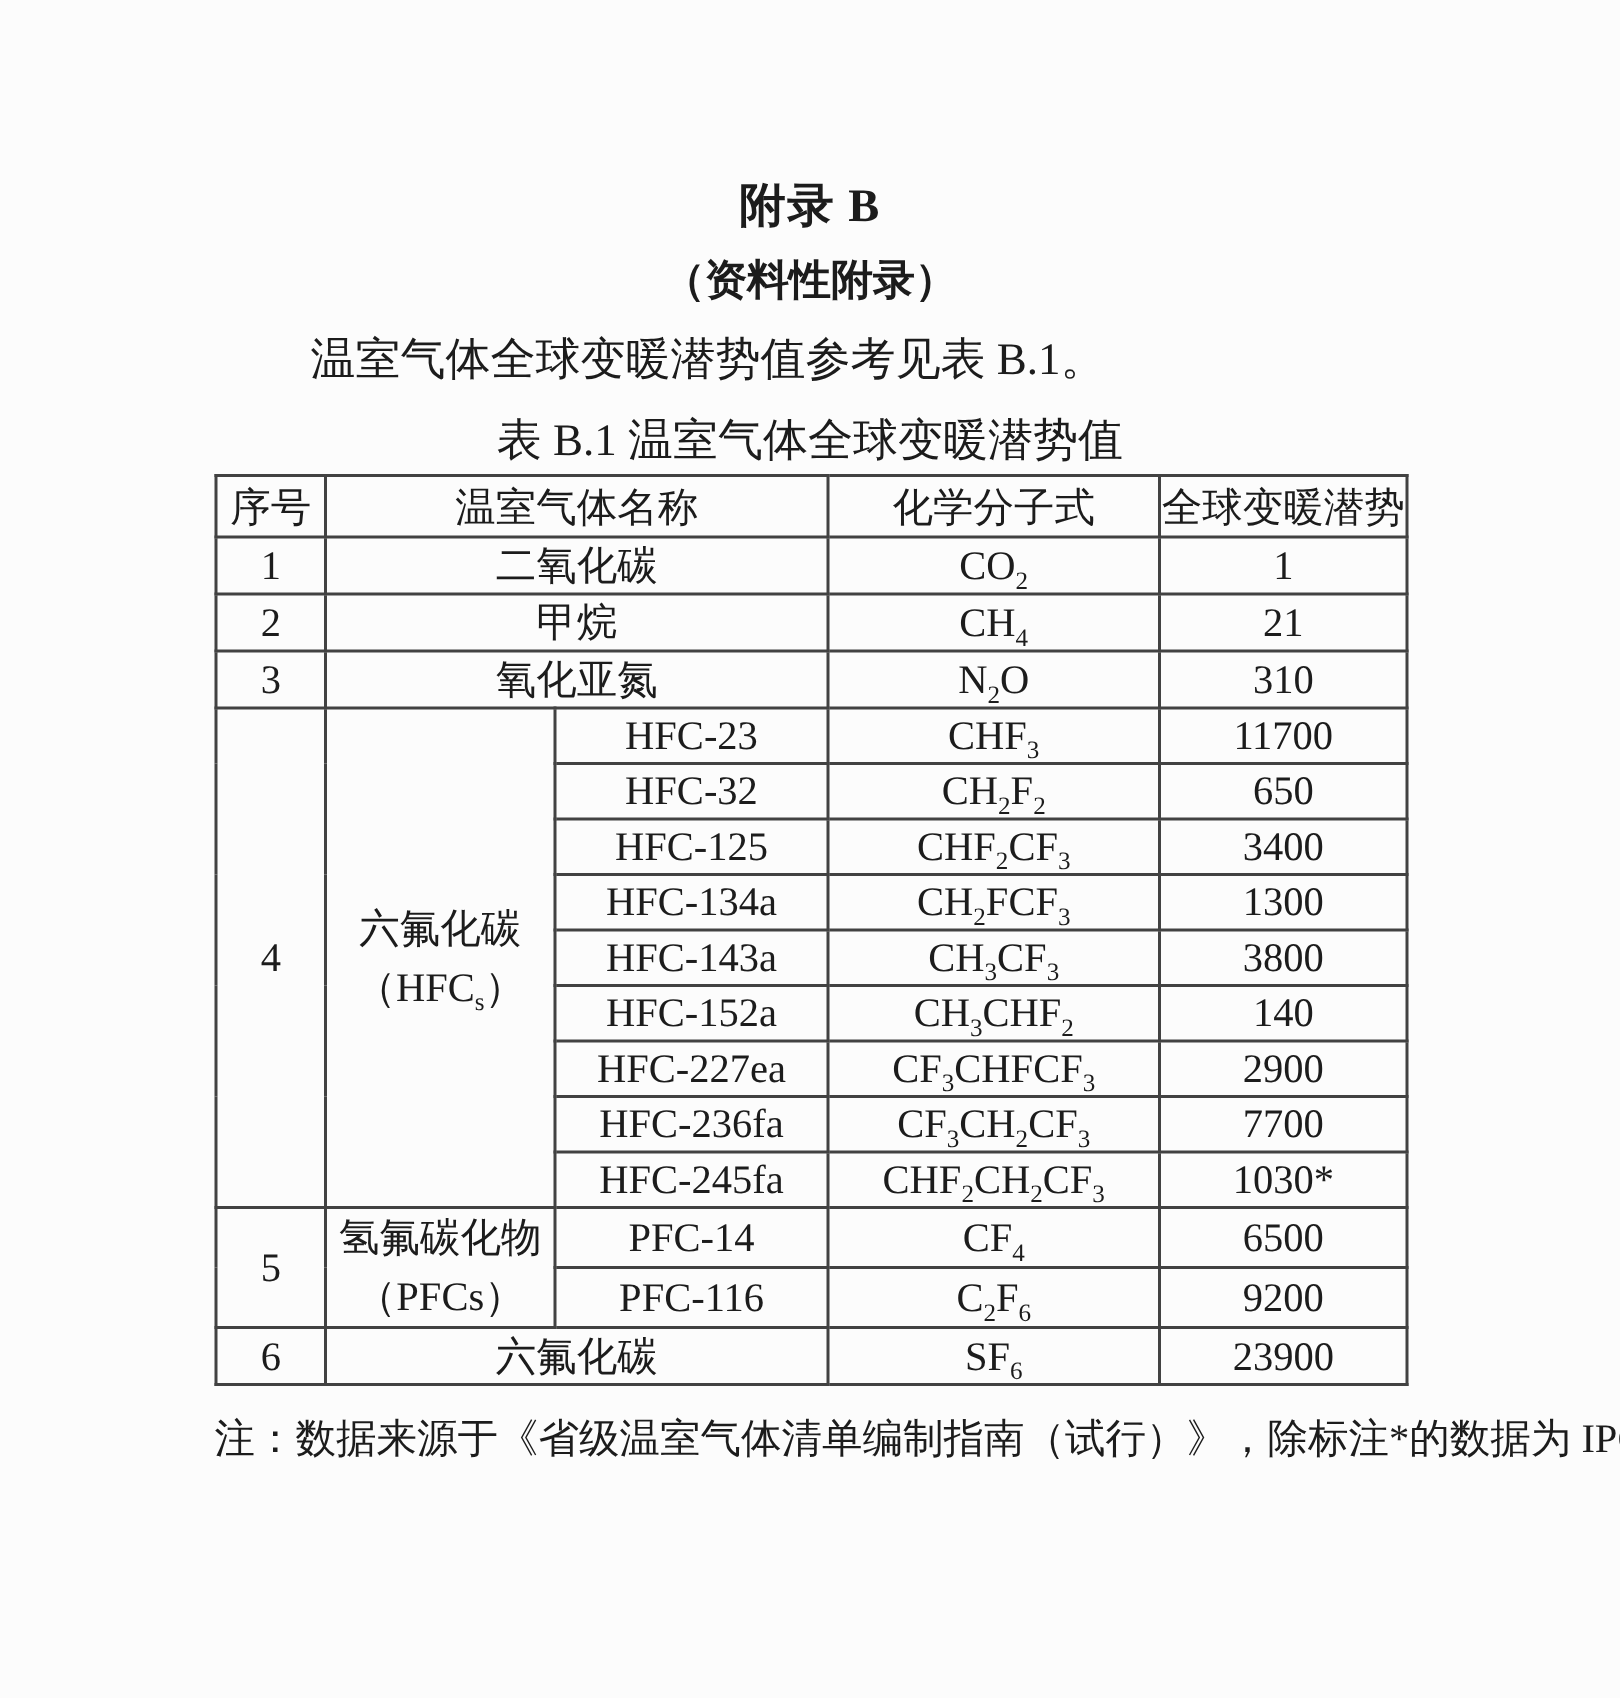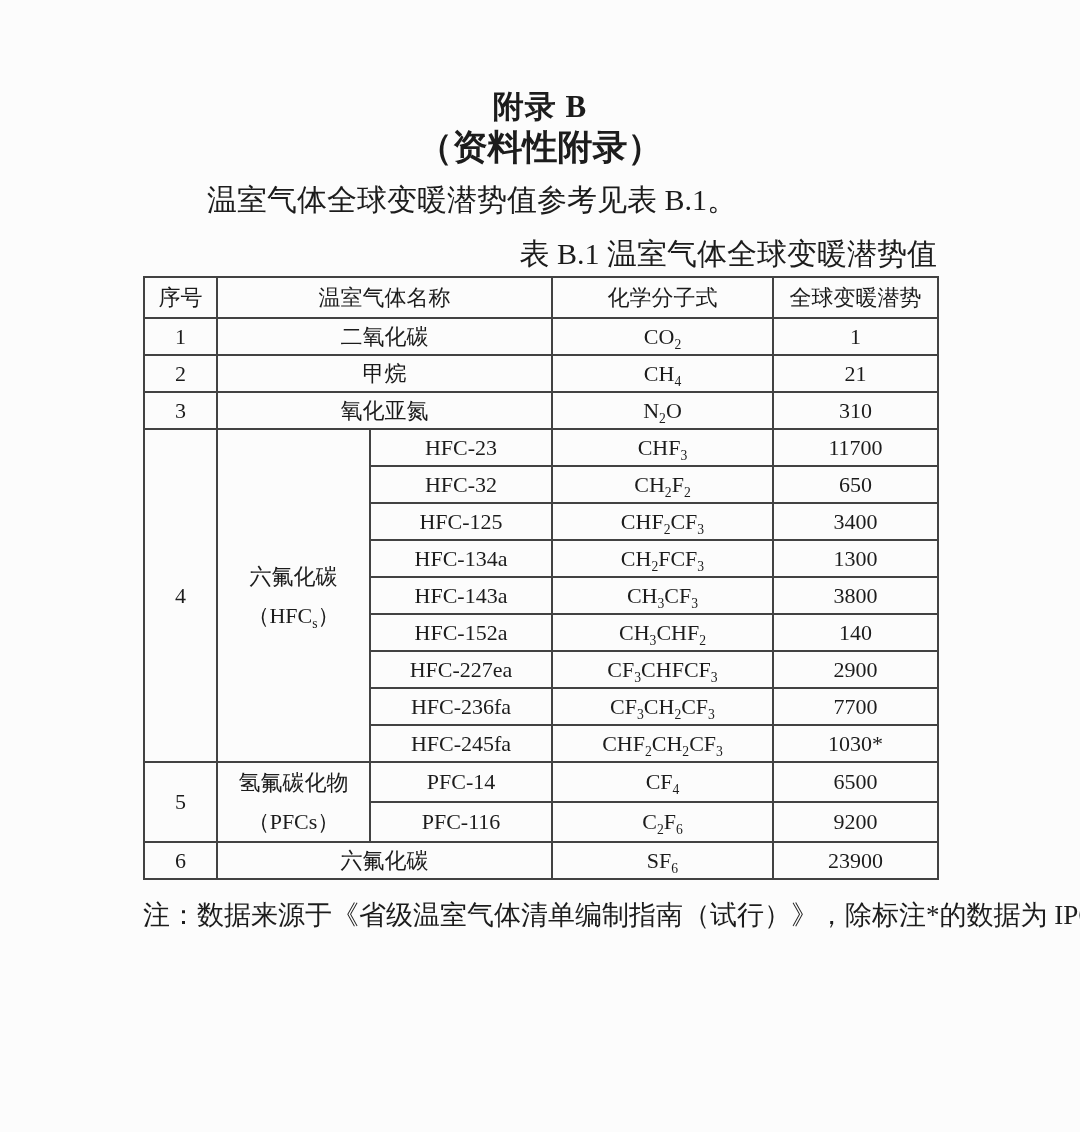--- a/index.html
+++ b/index.html
@@ -11,37 +11,37 @@
     height: 1132px;
     background: #fcfcfc;
     color: #1c1c1c;
     font-family: "Liberation Serif", "DejaVu Serif", "DejaVu Sans", serif;
     overflow: hidden;
   }
   .page {
     box-sizing: border-box;
     width: 1080px;
     height: 1132px;
-    padding-top: 90px;
+    padding-top: 120px;
   }
   .content {
     width: 794px;
     margin: 0 auto;
   }
   .appendix-title {
     margin: 0;
     font-size: 31px;
     line-height: 34px;
     font-weight: 700;
     text-align: center;
     letter-spacing: 1px;
   }
   .appendix-subtitle {
-    margin: 7px 0 0 0;
-    font-size: 35px;
+    margin: 17px 0 0 0;
+    font-size: 28px;
     line-height: 34px;
     font-weight: 700;
     text-align: center;
   }
   .section-title {
     margin-top: 26px;
     font-size: 30px;
     line-height: 31px;
     text-align: center;
     font-weight: 400;
@@ -51,40 +51,40 @@
     font-size: 30px;
     line-height: 31px;
     text-align: left;
     text-indent: 64px;
     white-space: nowrap;
   }
   .caption {
     margin-top: 23px;
     font-size: 30px;
     line-height: 31px;
-    text-align: right;
+    text-align: center;
     font-weight: 400;
   }
   table.gwp {
     margin-top: 7px;
     border-collapse: collapse;
     table-layout: fixed;
     width: 794px;
   }
   table.gwp col.c-no    { width: 73px; }
   table.gwp col.c-group { width: 153px; }
   table.gwp col.c-name  { width: 182px; }
   table.gwp col.c-form  { width: 221px; }
   table.gwp col.c-gwp   { width: 165px; }
   table.gwp th, table.gwp td {
     border: 2px solid #424242;
     text-align: center;
     vertical-align: middle;
     padding: 0;
-    font-size: 22px;
+    font-size: 27px;
     font-weight: 400;
     white-space: nowrap;
     overflow: hidden;
   }
   table.gwp thead tr { height: 41px; }
   table.gwp tbody tr { height: 37px; }
   .group-cell div { line-height: 39px; }
   sub {
     font-size: 0.62em;
     line-height: 0;

